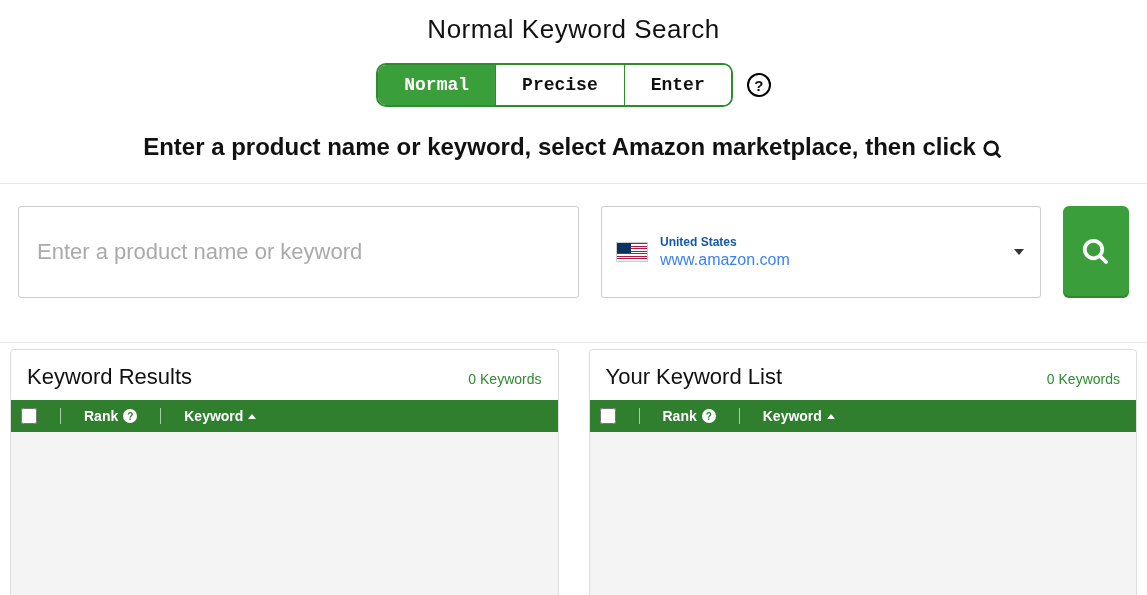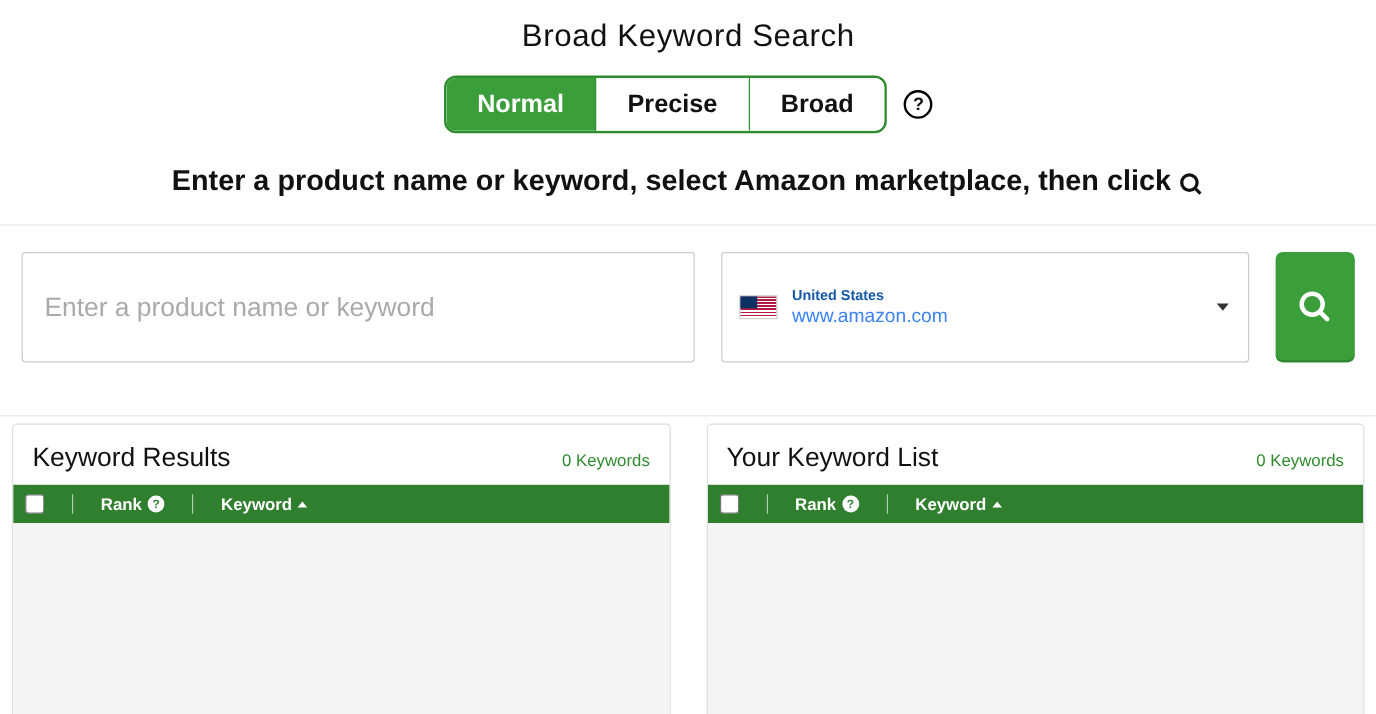--- a/index.html
+++ b/index.html
@@ -26,26 +26,27 @@
       gap: 8px;
     }
     .tabs {
       display: flex;
       border: 2px solid #2e8b2e;
       border-radius: 10px;
       overflow: hidden;
     }
     .tab {
       padding: 10px 26px;
-      font-size: 21px;
+      font-size: 18px;
       font-weight: 700;
       cursor: pointer;
       border-right: 1px solid #2e8b2e;
       background: #fff;
       color: #111;
+      font-family: Liberation Mono, monospace;
     }
     .tab:last-child { border-right: none; }
     .tab.active {
       background: #3a9e3a;
       color: #fff;
     }
     .help-circle {
       width: 24px;
       height: 24px;
       border: 2.5px solid #000;
@@ -228,27 +229,27 @@
       display: inline-block;
     }
     .panel-body {
       flex: 1;
       background: #f4f4f4;
     }
   </style>
 </head>
 <body>
 
-<h1 class="page-title">Broad Keyword Search</h1>
+<h1 class="page-title">Normal Keyword Search</h1>
 
 <div class="tabs-row">
   <div class="tabs">
     <div class="tab active">Normal</div>
     <div class="tab">Precise</div>
-    <div class="tab">Broad</div>
+    <div class="tab">Enter</div>
   </div>
   <div class="help-circle">?</div>
 </div>
 
 <div class="instruction">
   <span>Enter a product name or keyword, select Amazon marketplace, then click</span>
   <svg viewBox="0 0 24 24" fill="none" stroke="currentColor" stroke-width="3">
     <circle cx="10" cy="10" r="7"></circle>
     <line x1="20" y1="20" x2="15" y2="15"></line>
   </svg>

